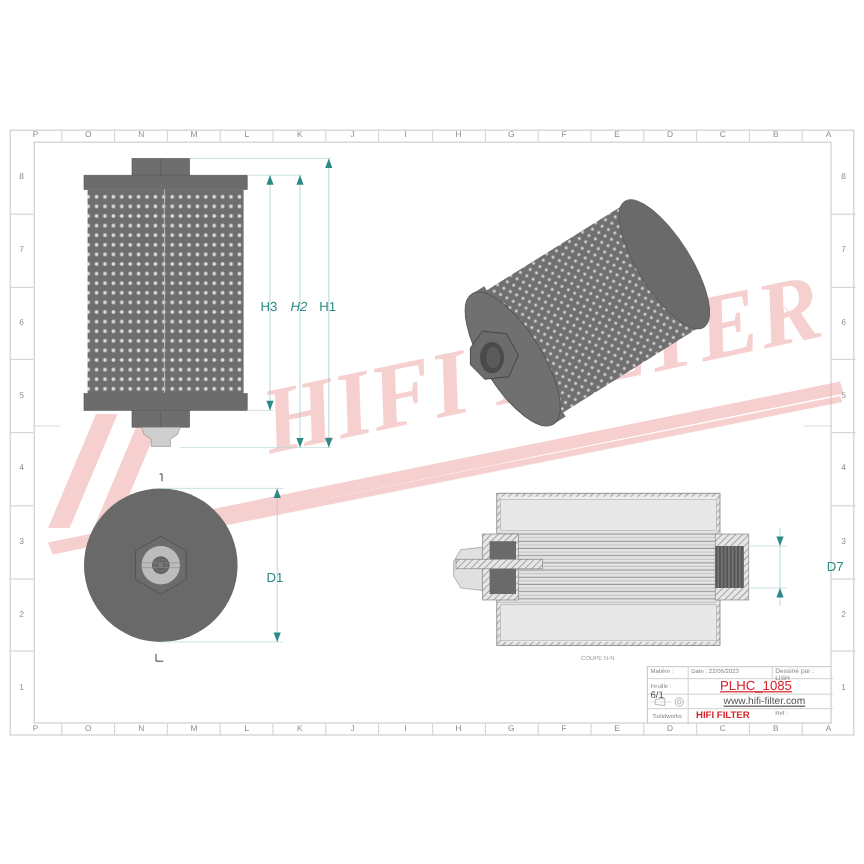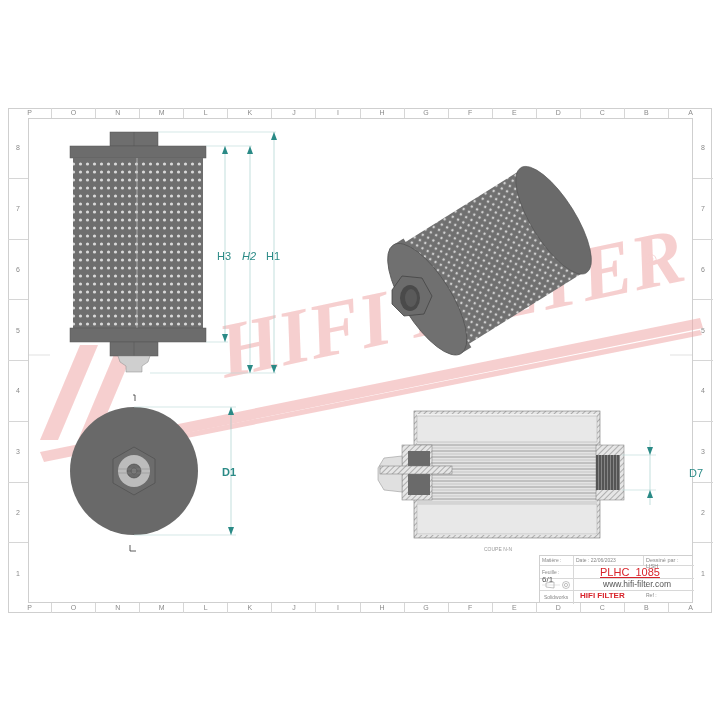--- a/index.html
+++ b/index.html
@@ -15,21 +15,21 @@
   .rowcol.left{left:8px;}
   .rowcol.right{left:693px;}
   .rowcol .r{flex:1;display:flex;align-items:center;justify-content:center;font-size:7px;color:#8a8a8a;border-top:1px solid #d6d6d6;}
   .rowcol .r:first-child{border-top:none;}
   svg.draw{position:absolute;left:0;top:0;}
   .dim{position:absolute;font-size:11px;color:#2a8a86;}
   .caption{position:absolute;font-size:5px;color:#999;}
   .tb{position:absolute;left:539px;top:555px;width:154px;height:48px;border:1px solid #cfcfcf;box-sizing:border-box;background:#fff;font-size:5px;color:#888;}
   .tb .cell{position:absolute;box-sizing:border-box;border-right:1px solid #d8d8d8;border-bottom:1px solid #d8d8d8;}
   .part{position:absolute;left:60px;top:10px;font-size:11px;color:#d8232a;text-decoration:underline;}
-  .web{position:absolute;left:63px;top:23px;font-size:8.5px;color:#555;}
+  .web{position:absolute;left:63px;top:23px;font-size:8.5px;color:#555;text-decoration:underline;}
   .brand{position:absolute;left:40px;top:35px;font-size:8px;font-weight:bold;color:#d8232a;}
 </style>
 </head>
 <body>
 
 <div class="sheet"></div>
 <div class="inner"></div>
 
 <div class="colrow top">
   <div class="c">P</div>
@@ -199,21 +199,21 @@
     <line x1="622" y1="490" x2="656" y2="490" stroke="#b8d8d6" stroke-width="0.6"></line>
     <line x1="650" y1="440" x2="650" y2="505" stroke="#9ccac7" stroke-width="0.6"></line>
     <polygon points="650,455 647,447 653,447" fill="#2a8a86"></polygon>
     <polygon points="650,490 647,498 653,498" fill="#2a8a86"></polygon>
   </g>
 </svg>
 
 <div class="dim" style="left:217px;top:250px;">H3</div>
 <div class="dim" style="left:242px;top:250px;font-style:italic;">H2</div>
 <div class="dim" style="left:266px;top:250px;">H1</div>
-<div class="dim" style="left:222px;top:466px;font-weight:bold;">D1</div>
+<div class="dim" style="left:222px;top:476px;">D1</div>
 <div class="dim" style="left:641px;top:467px;padding-left:48px;">D7</div>
 
 <div class="caption" style="left:484px;top:546px;">COUPE N-N</div>
 
 <div class="tb">
   <div class="cell" style="left:0;top:0;width:34px;height:10px;padding:1px 2px;">Matière :</div>
   <div class="cell" style="left:34px;top:0;width:70px;height:10px;padding:1px 2px;">Date : 22/06/2023</div>
   <div class="cell" style="left:104px;top:0;width:50px;height:10px;padding:1px 2px;font-size:5.5px;border-right:none;">Dessiné par : LISH</div>
   <div class="cell" style="left:0;top:10px;width:34px;height:13px;padding:3px 2px;">
     <span>Feuille :</span>

